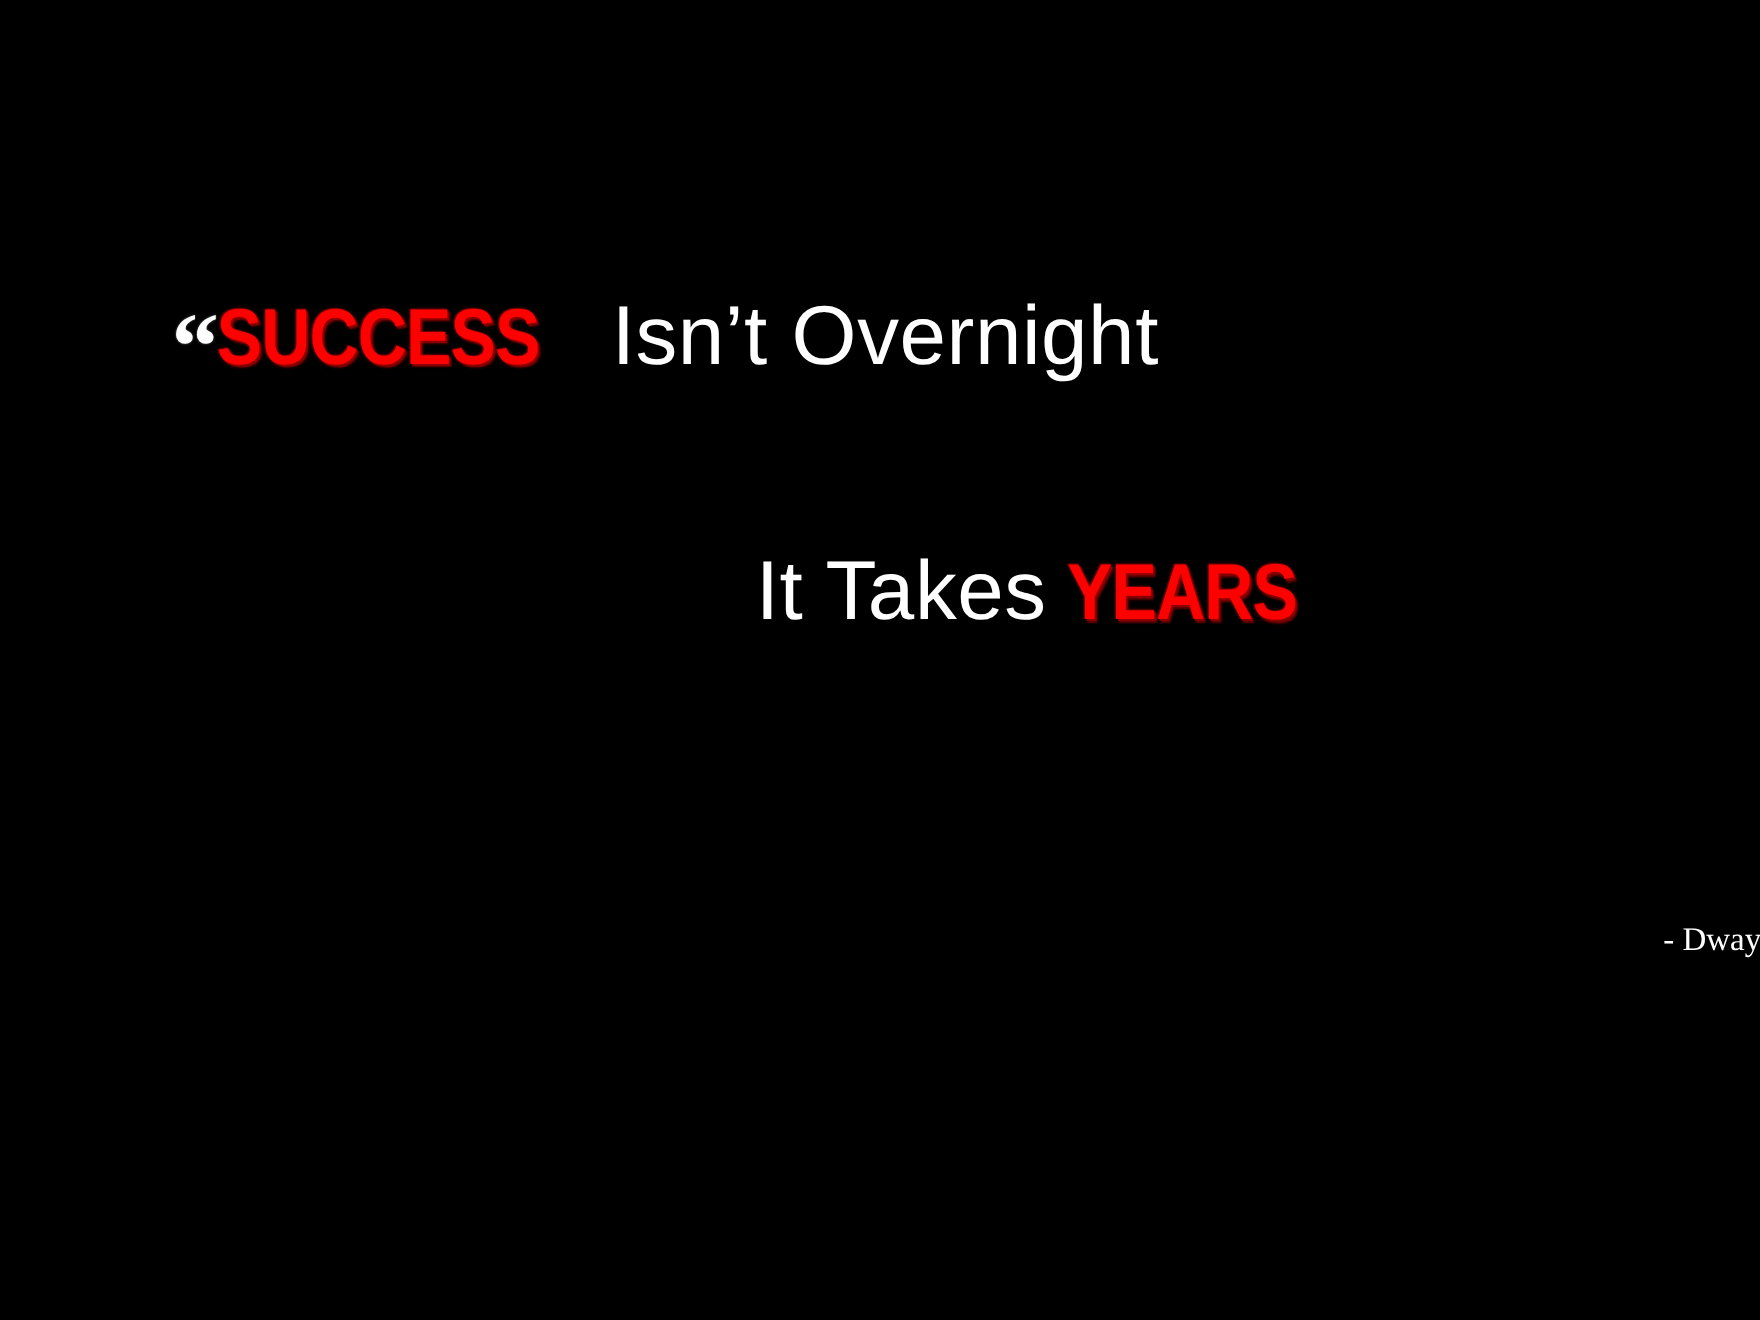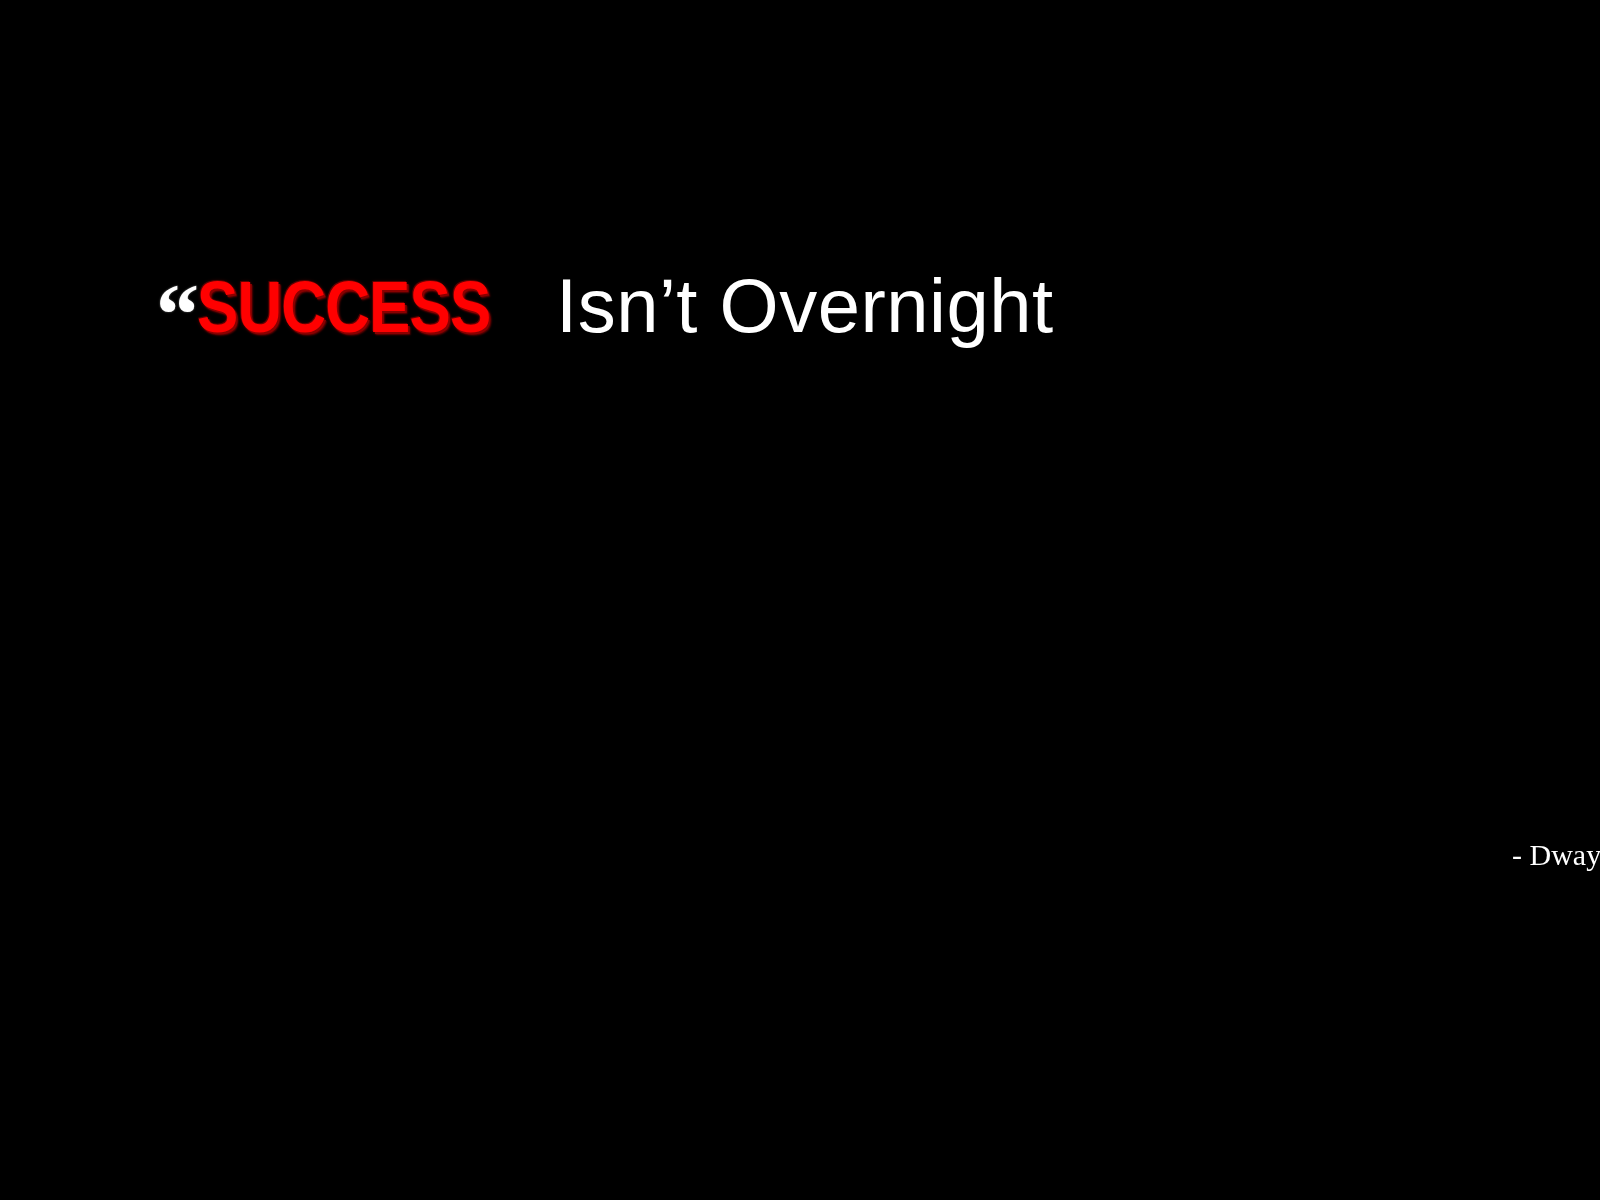--- a/index.html
+++ b/index.html
@@ -104,18 +104,21 @@
 <body>
 
 <div class="wallpaper">
 
   <div class="quote-block">
 
     <div class="quote-line line-1">
       <span class="openquote">“</span><span class="emph">SUCCESS</span><span class="spacer"></span><span class="plain">Isn’t Overnight</span>
     </div>
 
+    <div class="quote-line line-2">
+      <span class="plain">It Takes</span><span class="spacer"></span><span class="emph">YEARS</span>
+    </div>
 
 
     <div class="attribution">- Dwayne Johnson</div>
 
   </div>
 </div>
 
 </body></html>

